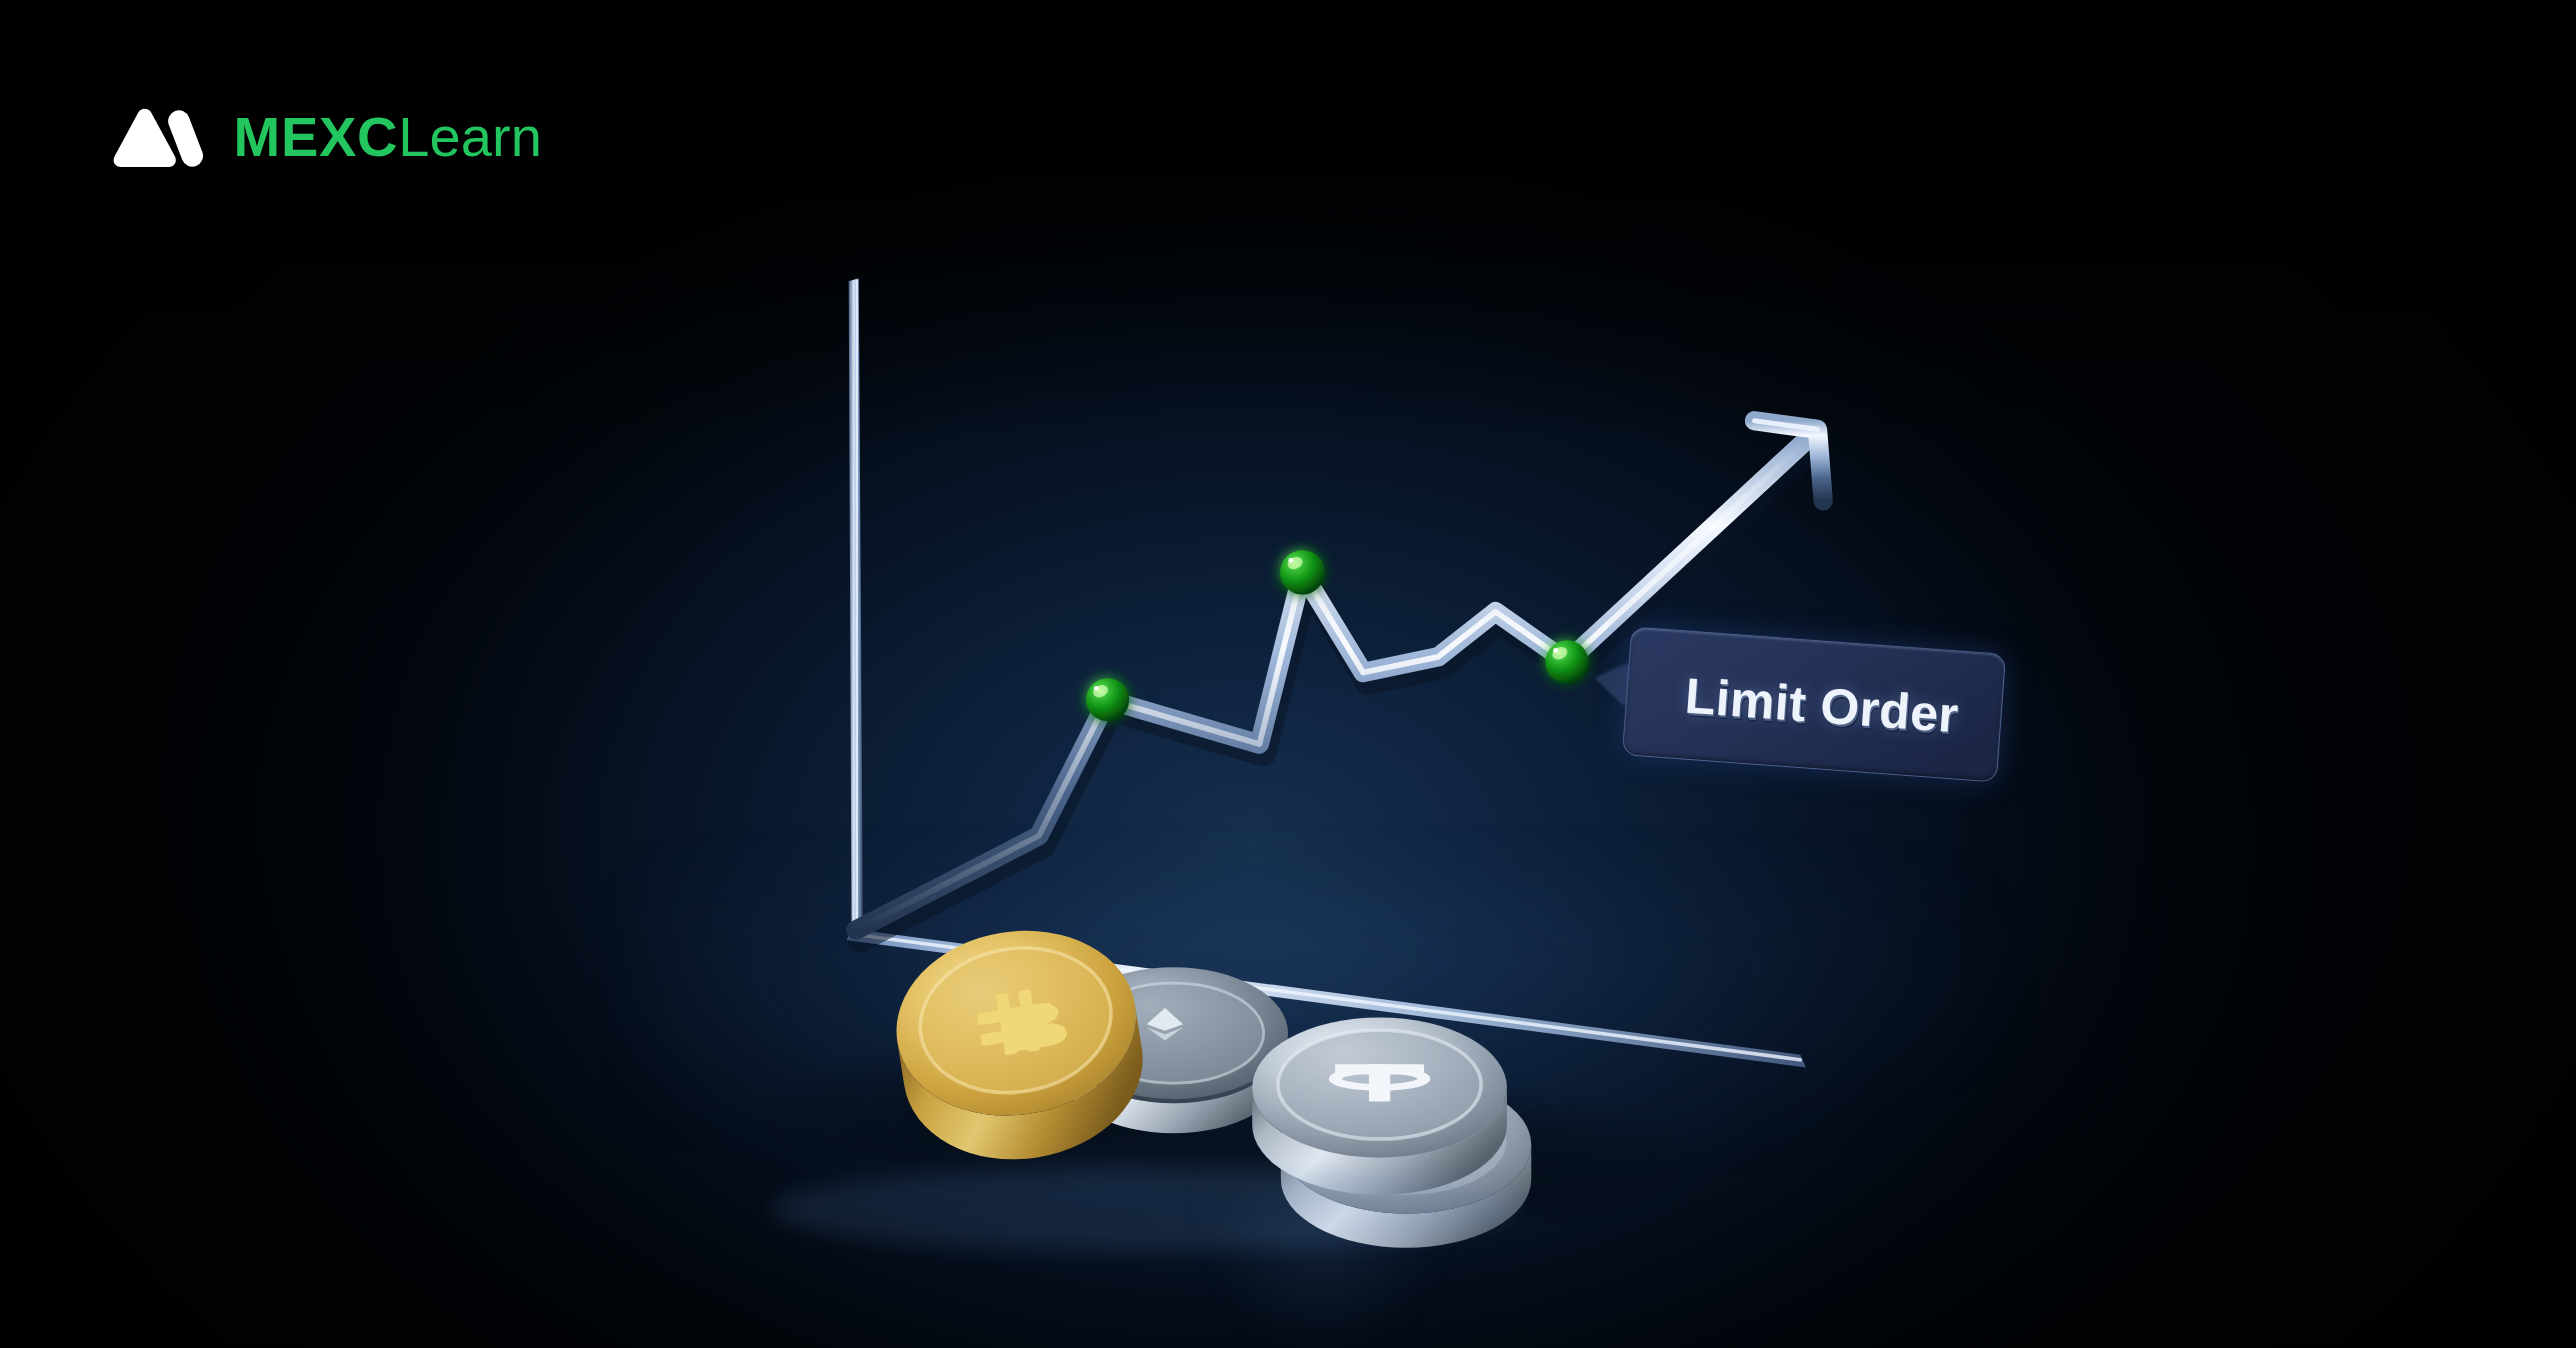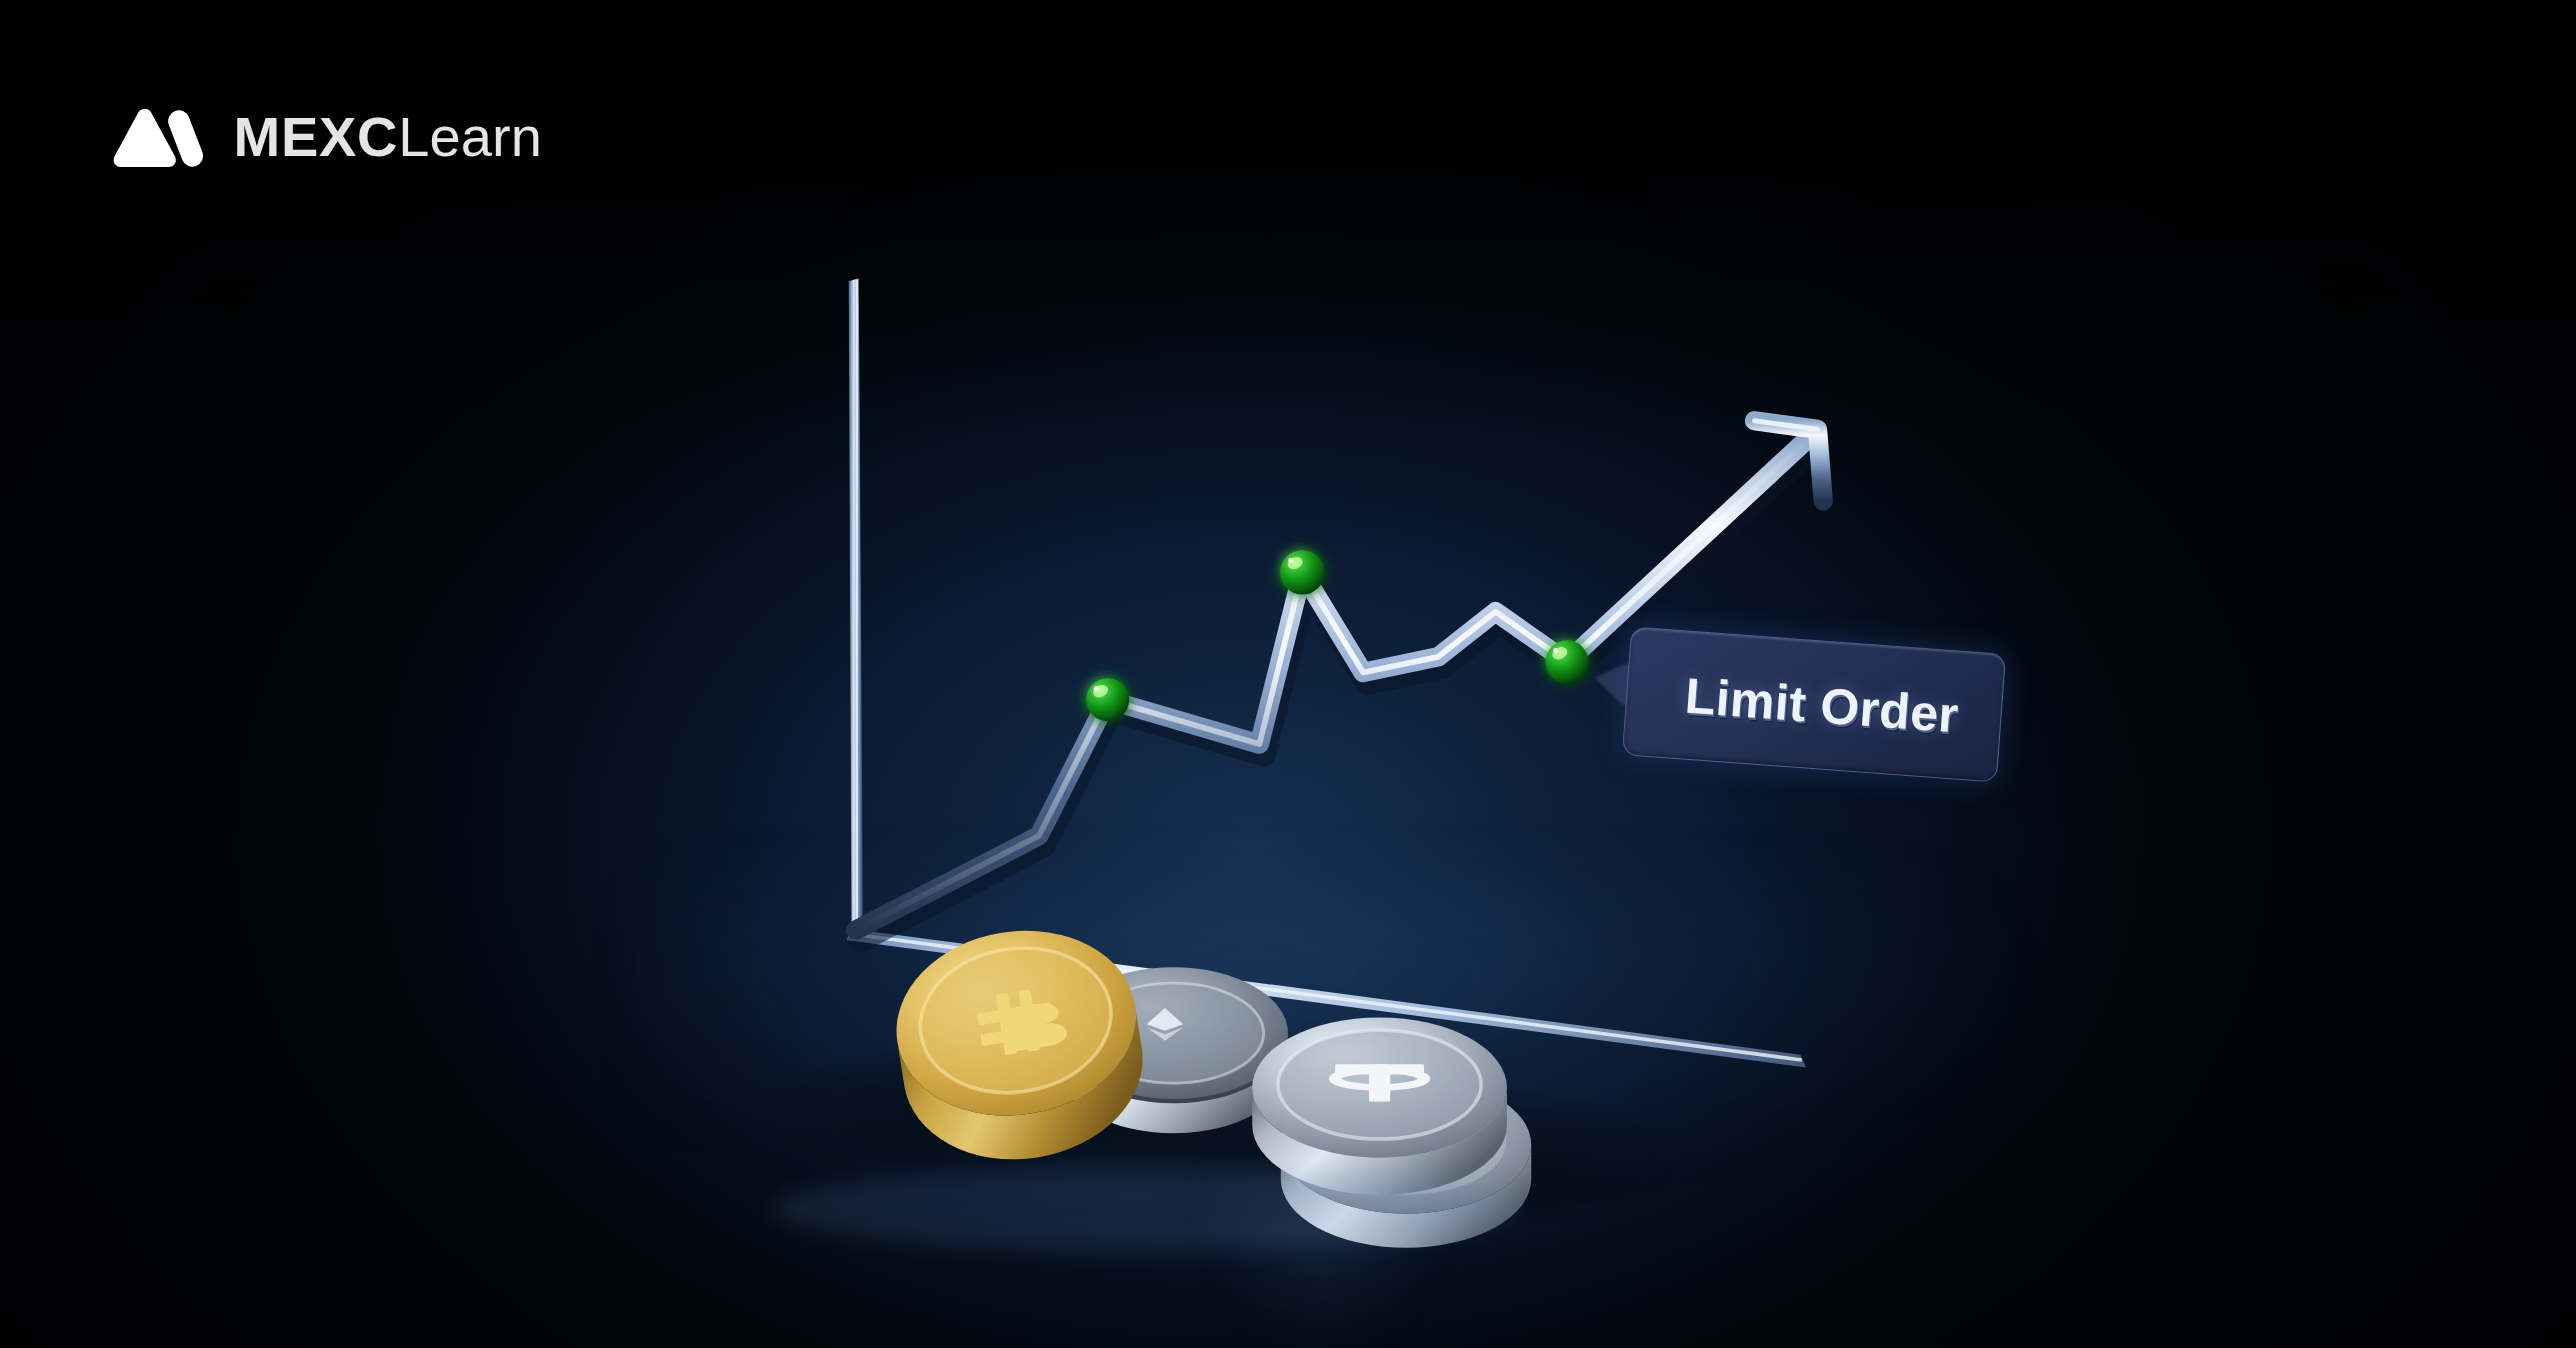--- a/index.html
+++ b/index.html
@@ -45,21 +45,21 @@
   }
 
   
   #logo {
     position:absolute; left:106px; top:106px;
     display:flex; align-items:center; gap:18.6px;
     z-index:30;
   }
   #logo .mark { width:109px; height:62px; display:block; }
   #logo .wordmark {
-    font-size:56px; line-height:1; color:#e5e5e5; white-space:nowrap;
+    font-size:56px; line-height:1; color:#22c55e; white-space:nowrap;
     letter-spacing:0.1px;
   }
   #logo .wordmark .b { font-weight:700; letter-spacing:0.7px; }
   #logo .wordmark .l { font-weight:300; }
 
   
   #scene { position:absolute; inset:0; z-index:10; }
   #scene svg { position:absolute; left:0; top:0; width:2576px; height:1348px; overflow:visible; }
 
   

